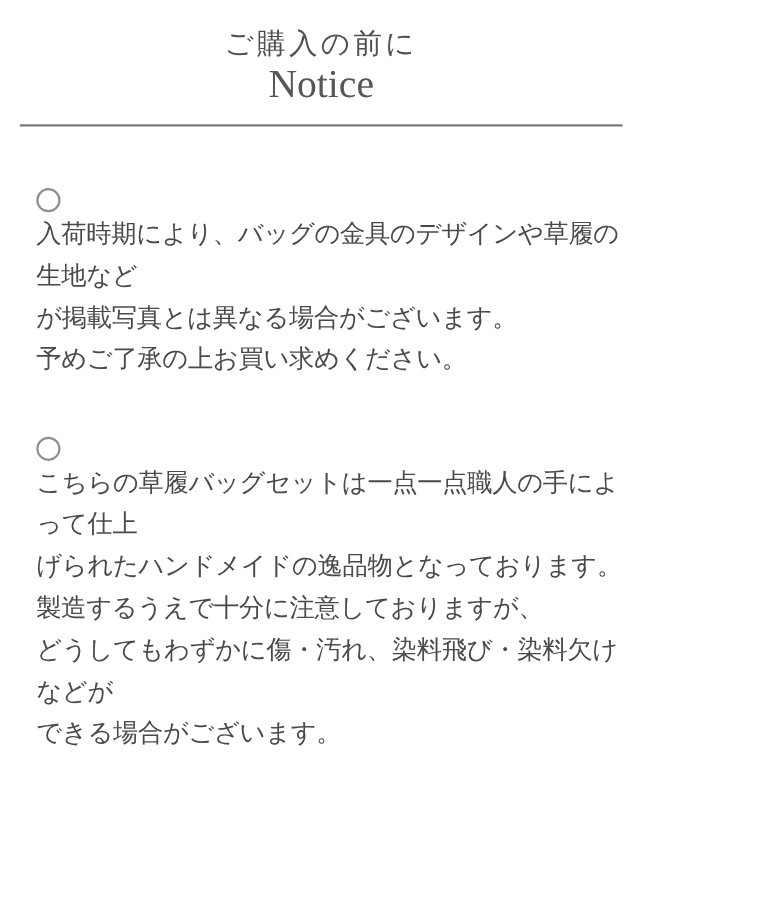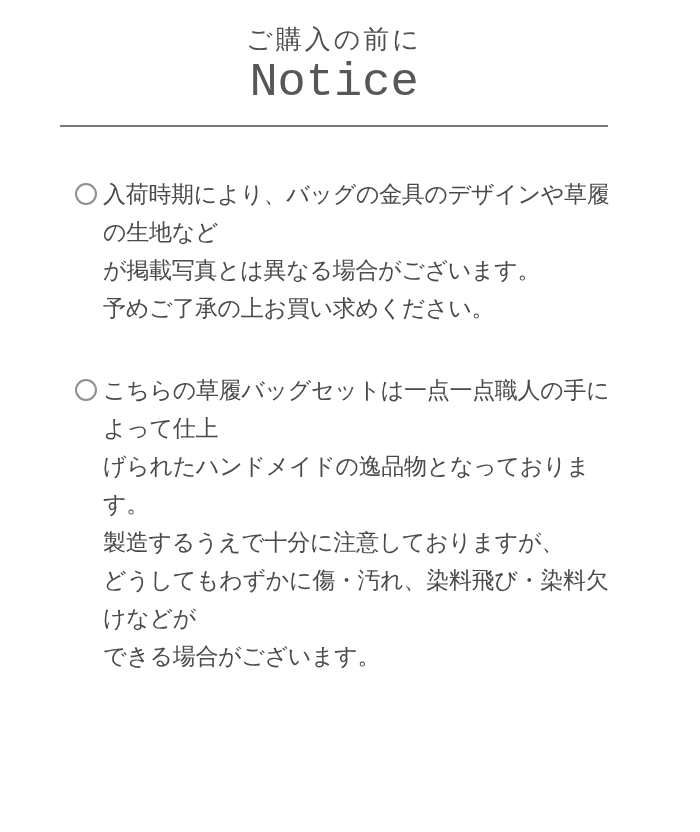--- a/index.html
+++ b/index.html
@@ -7,36 +7,35 @@
     padding: 0;
     background: #ffffff;
   }
   .page {
     position: relative;
     width: 584px;
     height: 832px;
     background: #ffffff;
     overflow: hidden;
     font-family: "Liberation Sans", "DejaVu Sans", sans-serif;
-    padding-left: 42px;
   }
   .header {
     text-align: center;
     padding-top: 24px;
   }
   .subtitle {
     font-family: "Liberation Serif", "DejaVu Serif", serif;
     font-size: 26px;
     line-height: 1.2;
     color: #4e5154;
     letter-spacing: 3px;
   }
   .title {
-    font-family: Liberation Mono, monospace;
-    font-size: 47px;
+    font-family: Liberation Serif, serif;
+    font-size: 36px;
     line-height: 1.1;
     color: #54585b;
     margin-top: 2px;
   }
   .divider {
     border: none;
     height: 2px;
     background: #77797b;
     margin: 16px 18px 0 18px;
   }
@@ -45,20 +44,21 @@
     margin: 48px 0 0 0;
     padding: 0 6px 0 33px;
   }
   .notice-item {
     display: flex;
     align-items: flex-start;
     color: #4a4a4a;
     font-size: 23px;
     line-height: 38px;
     letter-spacing: -0.3px;
+    flex-direction: column;
   }
   .notice-item + .notice-item {
     margin-top: 44px;
   }
   .marker {
     flex: 0 0 auto;
     width: 22px;
     height: 22px;
     box-sizing: border-box;
     border: 2px solid #8f8f8f;

